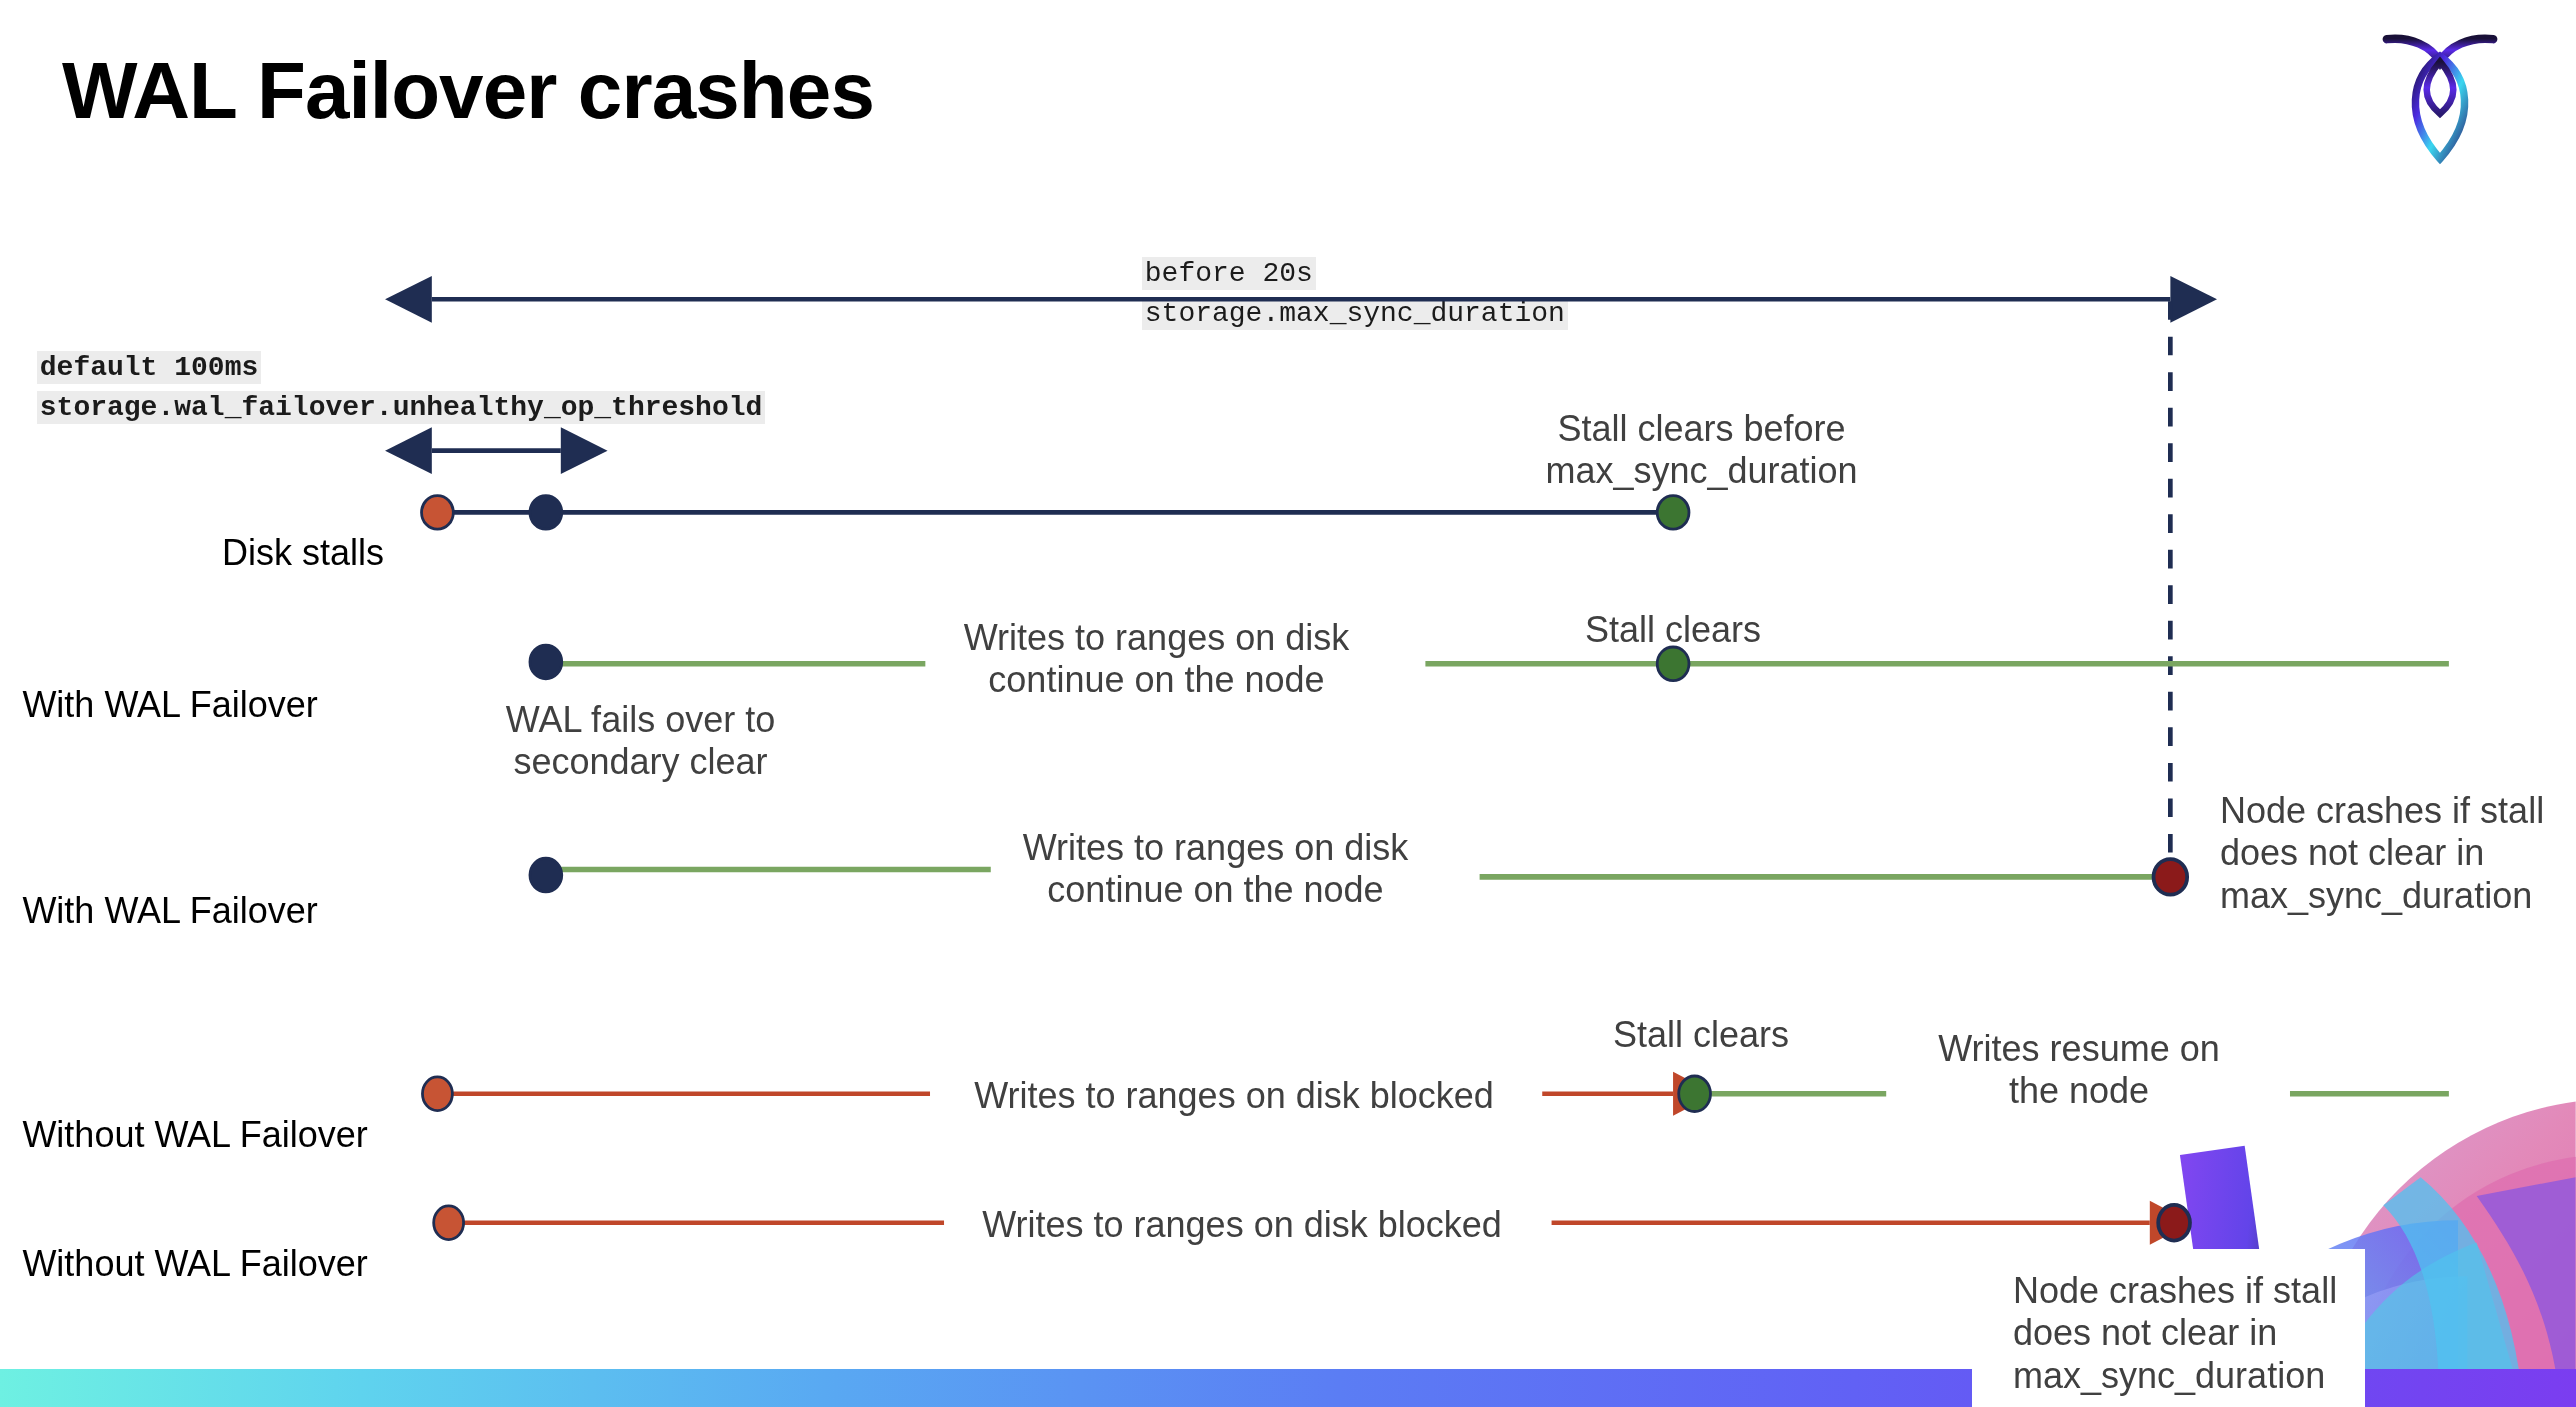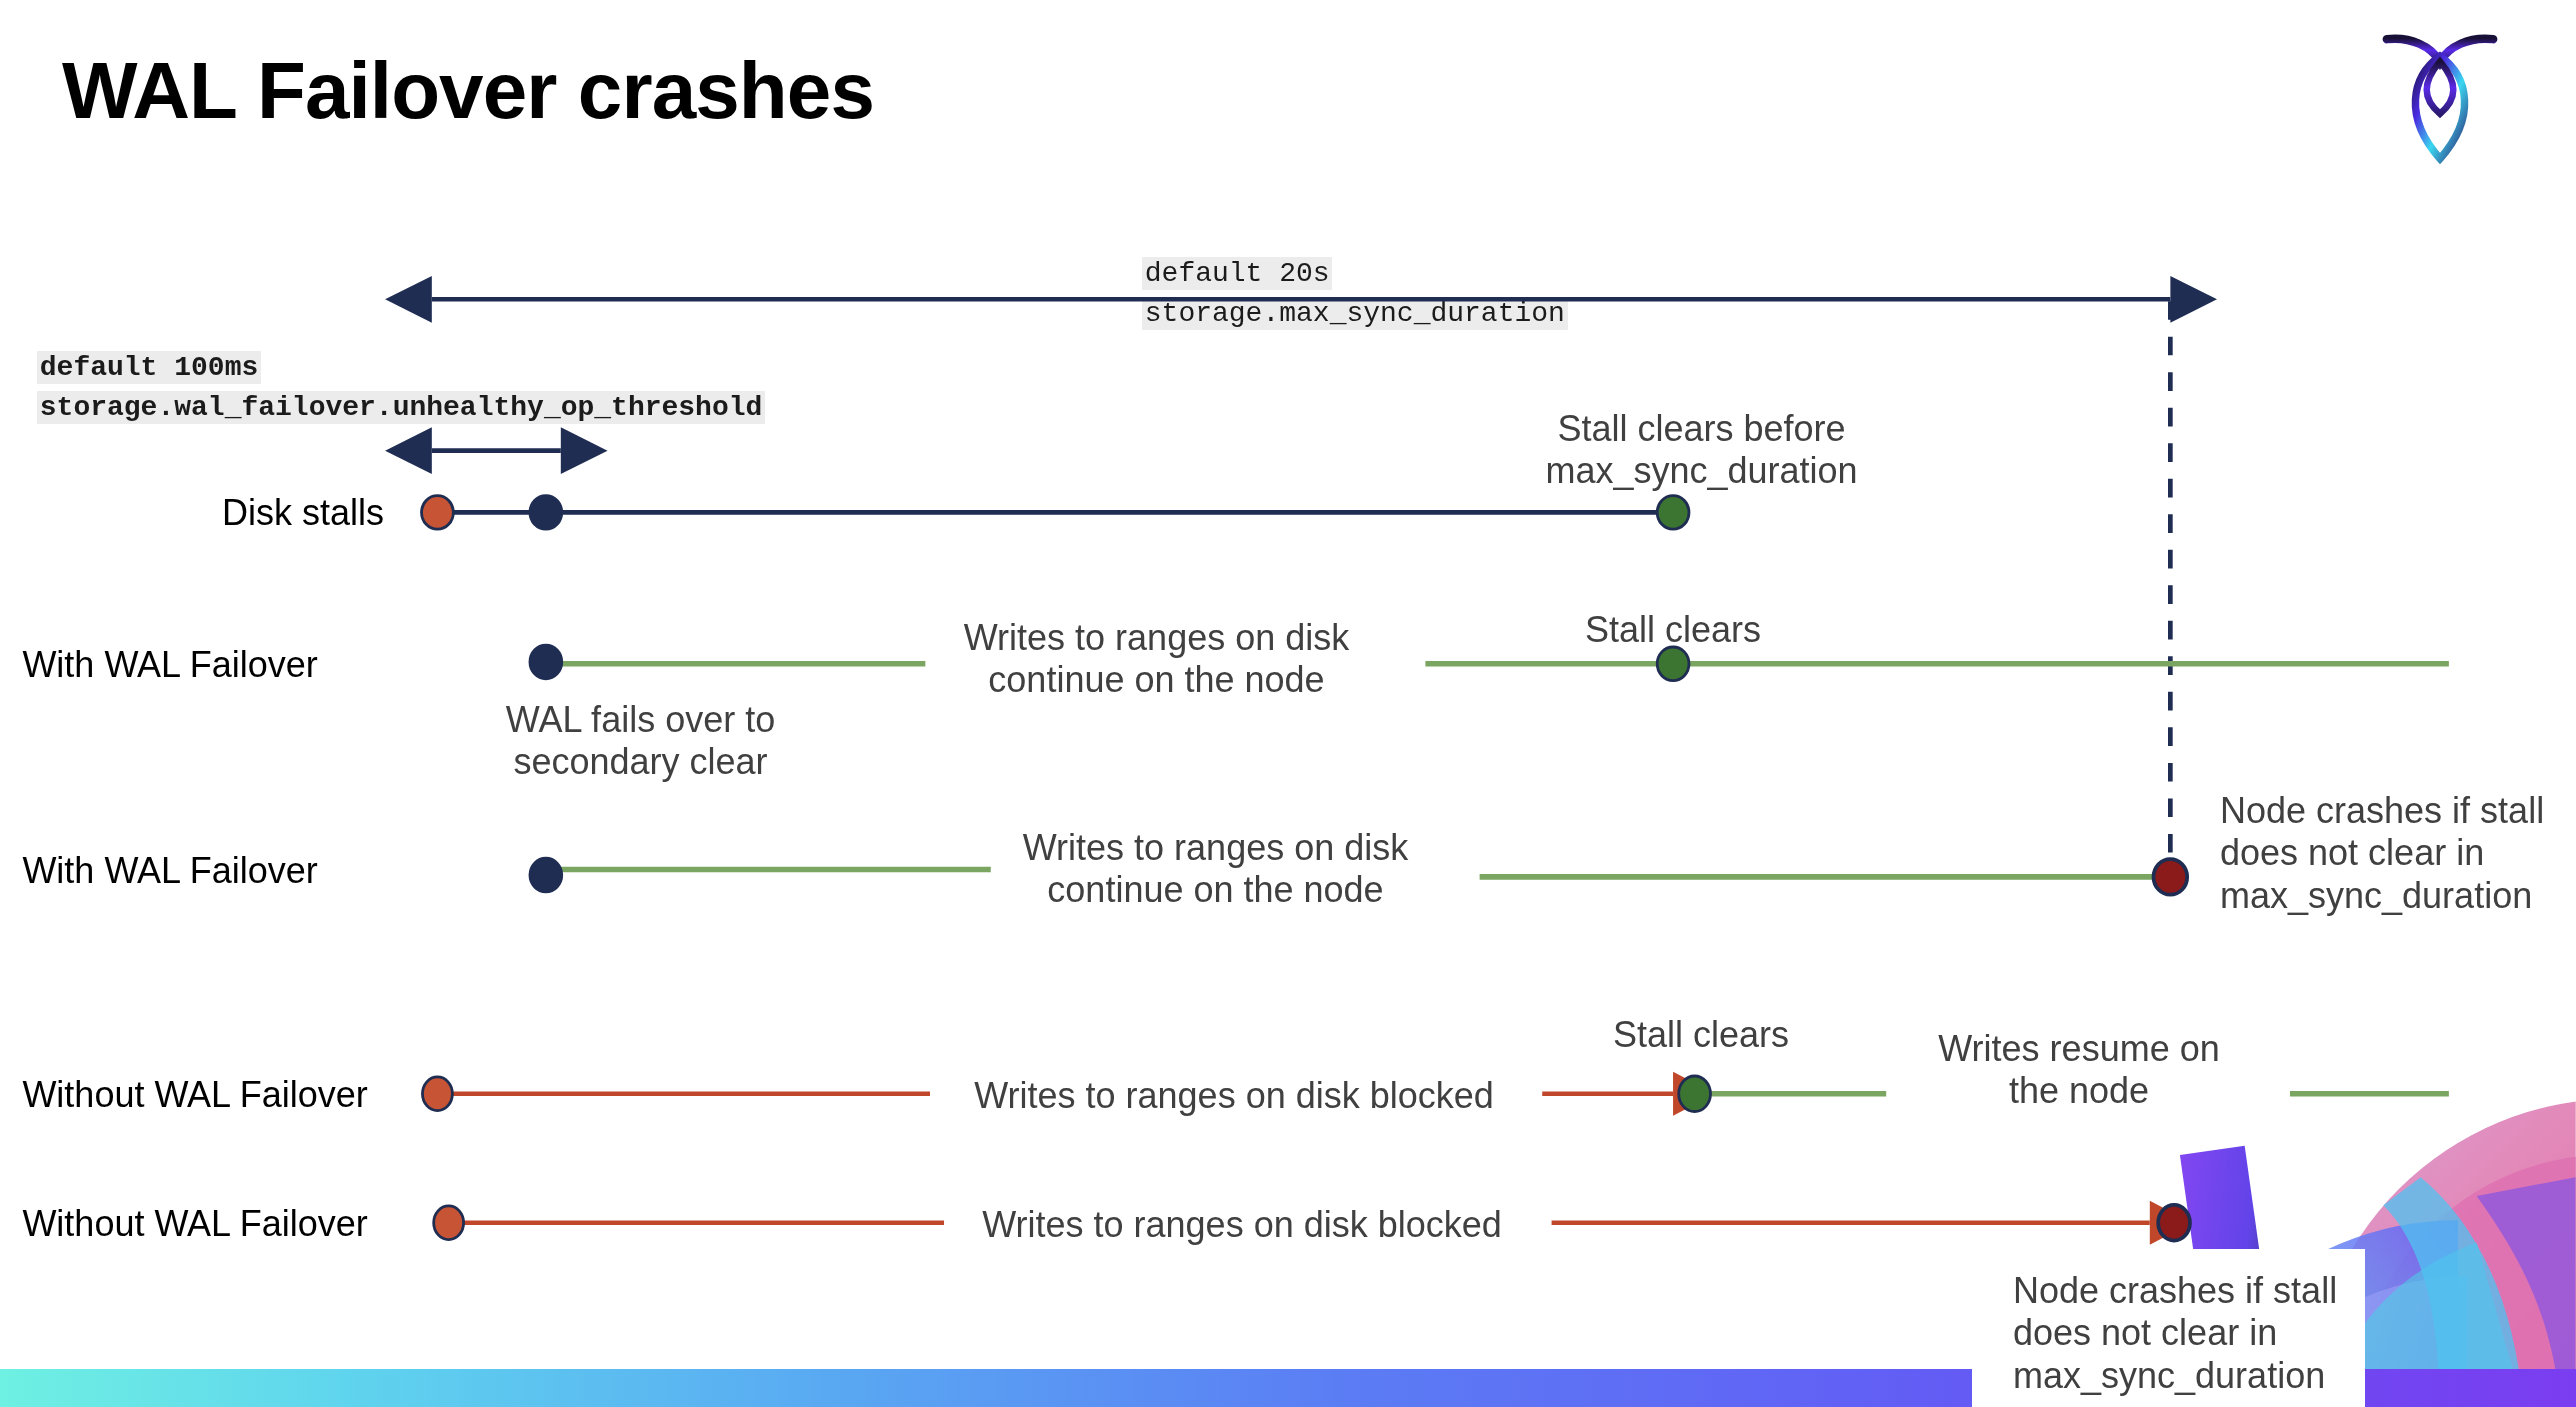--- a/index.html
+++ b/index.html
@@ -70,20 +70,21 @@
     font-weight: bold;
   }
 
   
   .row-label {
     position: absolute;
     font-size: 36px;
     line-height: 1.1;
     color: #000000;
     white-space: nowrap;
+    margin-top: 40px;
   }
 
   
   .callout {
     position: absolute;
     font-size: 36px;
     line-height: 1.18;
     color: #404040;
     white-space: pre-line;
   }
@@ -204,21 +205,21 @@
         </linearGradient>
       </defs>
       <path d="M8 12 C 34 9 56 20 65 36 C 74 20 96 9 122 12" fill="none" stroke="url(#logoGrad2)" stroke-width="9" stroke-linecap="round"></path>
       <path d="M65 30 C 96 52 104 96 65 140 C 26 96 34 52 65 30 Z" fill="none" stroke="url(#logoGrad)" stroke-width="8"></path>
       <path d="M65 36 C 84 58 84 76 65 92 C 46 76 46 58 65 36 Z" fill="none" stroke="url(#logoGrad2)" stroke-width="7"></path>
       <path d="M65 88 L65 140" fill="none" stroke="url(#logoGrad2)" stroke-width="7"></path>
     </svg>
   </div>
 
   <div class="code-note" id="note-max-sync">
-    <div><span>default 20s</span></div>
+    <div><span>before 20s</span></div>
     <div><span>storage.max_sync_duration</span></div>
   </div>
 
   <div class="code-note" id="note-unhealthy">
     <div><span>default 100ms</span></div>
     <div><span>storage.wal_failover.unhealthy_op_threshold</span></div>
   </div>
 
   <svg id="diagram" viewBox="0 0 2756 1506" xmlns="http://www.w3.org/2000/svg">
     <defs>

